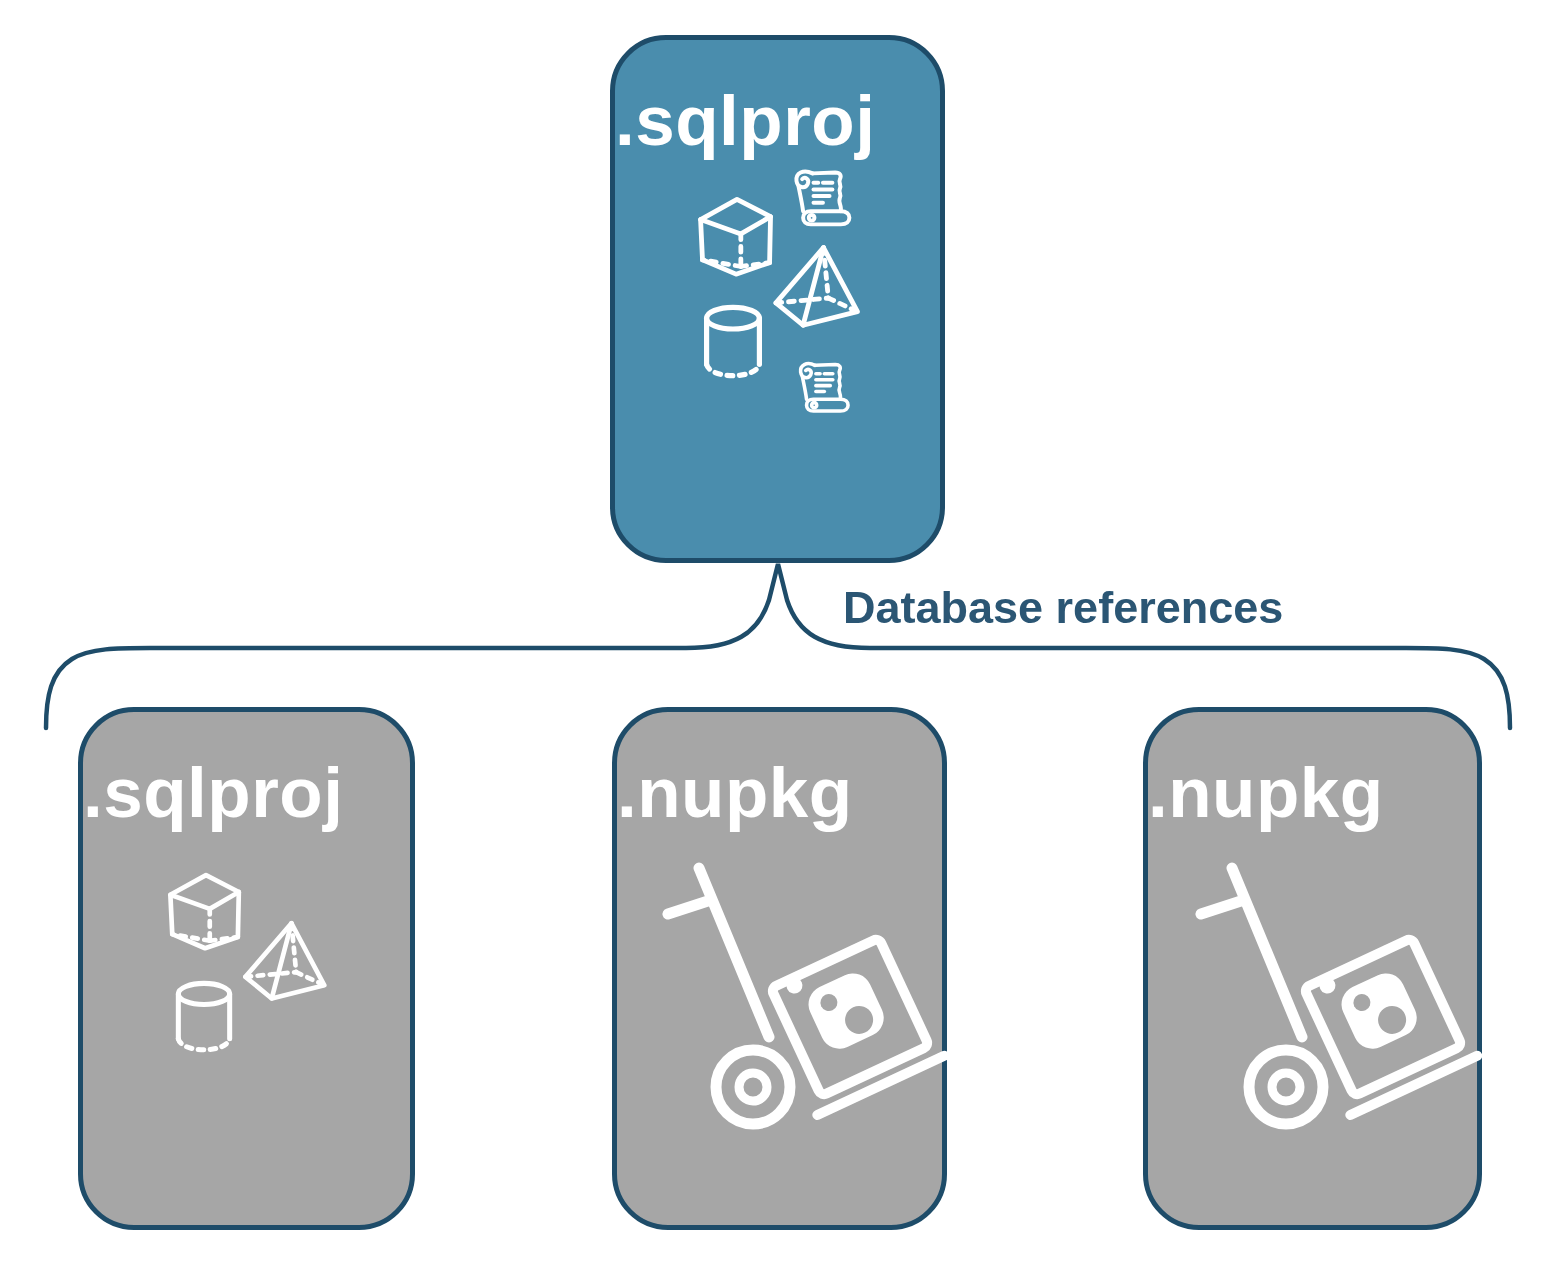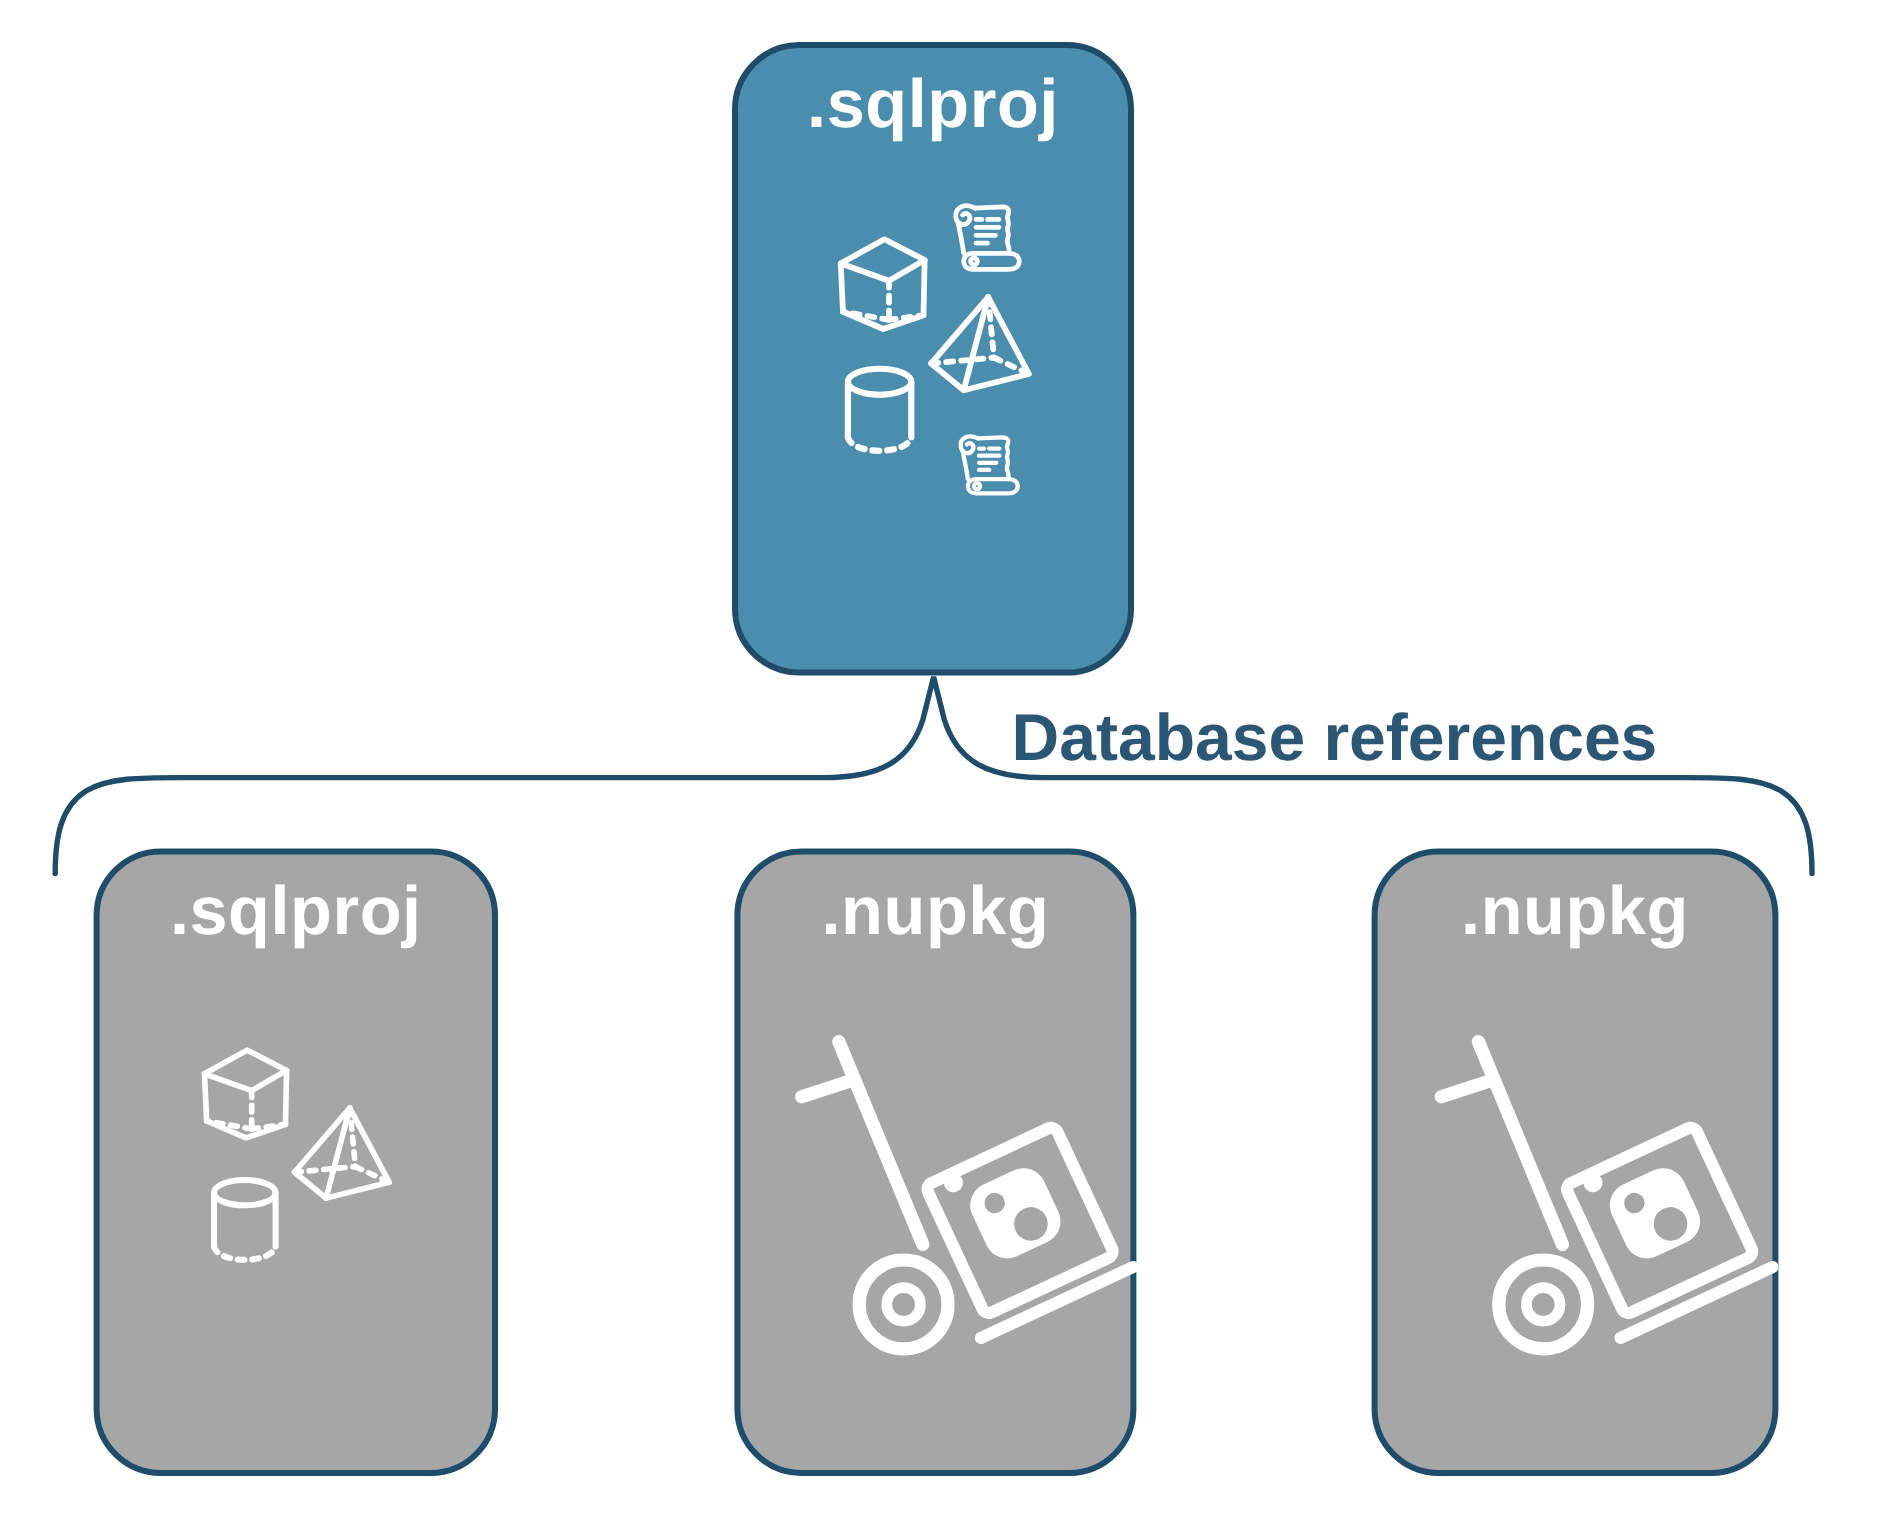--- a/index.html
+++ b/index.html
@@ -10,29 +10,29 @@
   .box {
     position:absolute; box-sizing:border-box;
     border:5px solid #1E4C69; border-radius:56px;
   }
   .box-root { left:610px; top:35px; width:335px; height:528px; background:#4A8DAD; }
   .box-child { background:#A6A6A6; }
   .box-child-1 { left:78px;   top:707px; width:337px; height:523px; }
   .box-child-2 { left:612px;  top:707px; width:335px; height:523px; }
   .box-child-3 { left:1143px; top:707px; width:339px; height:523px; }
   .box-title {
-    margin-top:15px; text-align:center;
-    font-size:57px; font-weight:700; color:#ffffff; letter-spacing:0.5px;
+    margin-top:40px; text-align:left;
+    font-size:71px; font-weight:700; color:#ffffff; letter-spacing:0.5px;
     line-height:1.15;
   }
   .ic { position:absolute; display:block; }
   .brace { position:absolute; left:38px; top:558px; }
   .connector-label {
     position:absolute; left:843px; top:582px;
-    font-size:55px; font-weight:700; color:#2B5674; white-space:nowrap;
+    font-size:45px; font-weight:700; color:#2B5674; white-space:nowrap;
   }
   .defs-holder { position:absolute; width:0; height:0; overflow:hidden; }
 </style>
 </head>
 <body>
 
 <div class="canvas">
 
   <svg class="defs-holder" aria-hidden="true">
     <defs>

